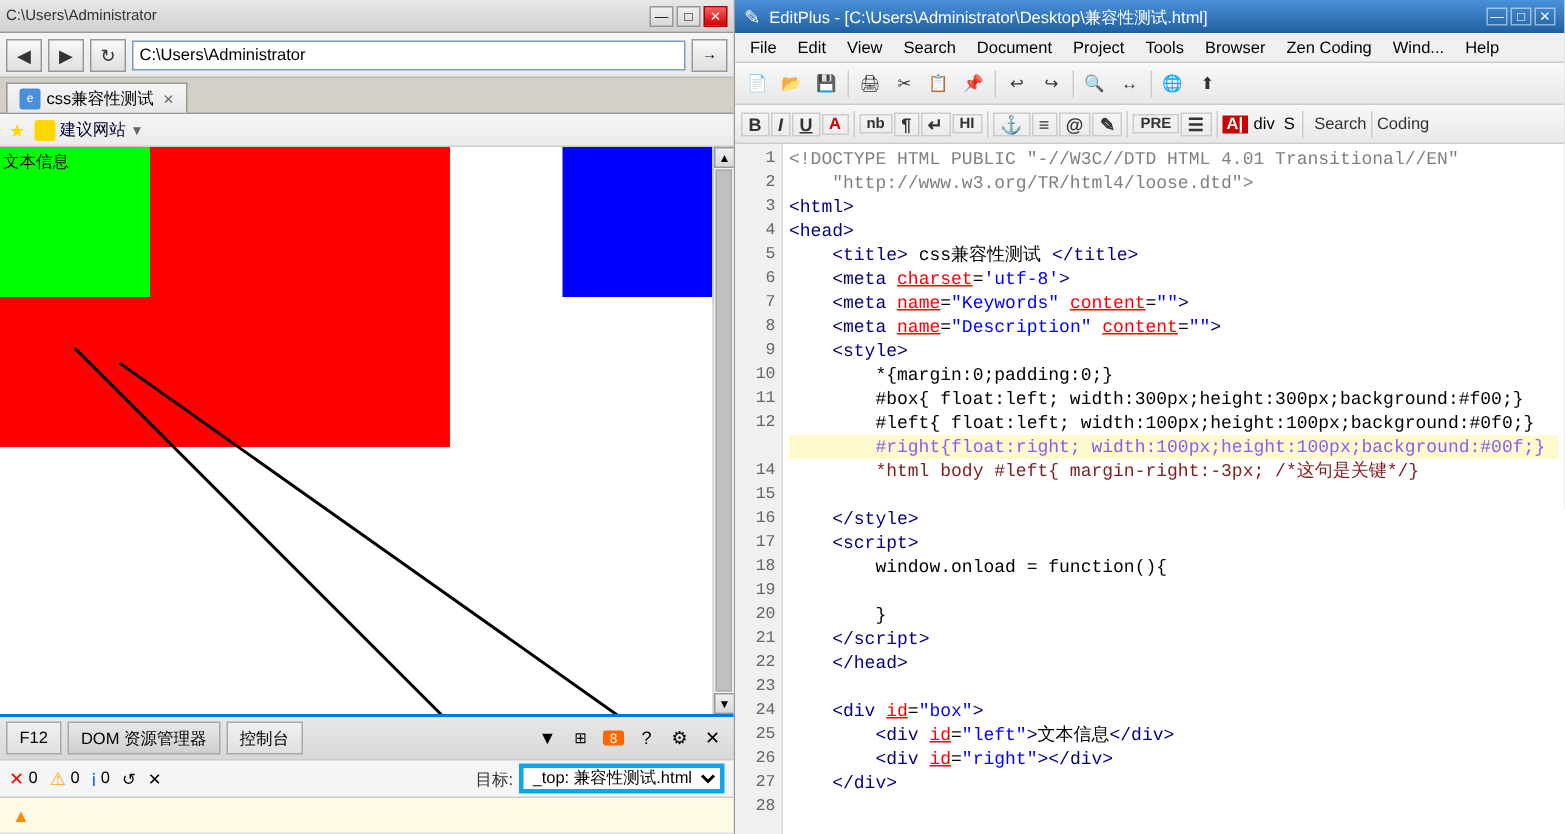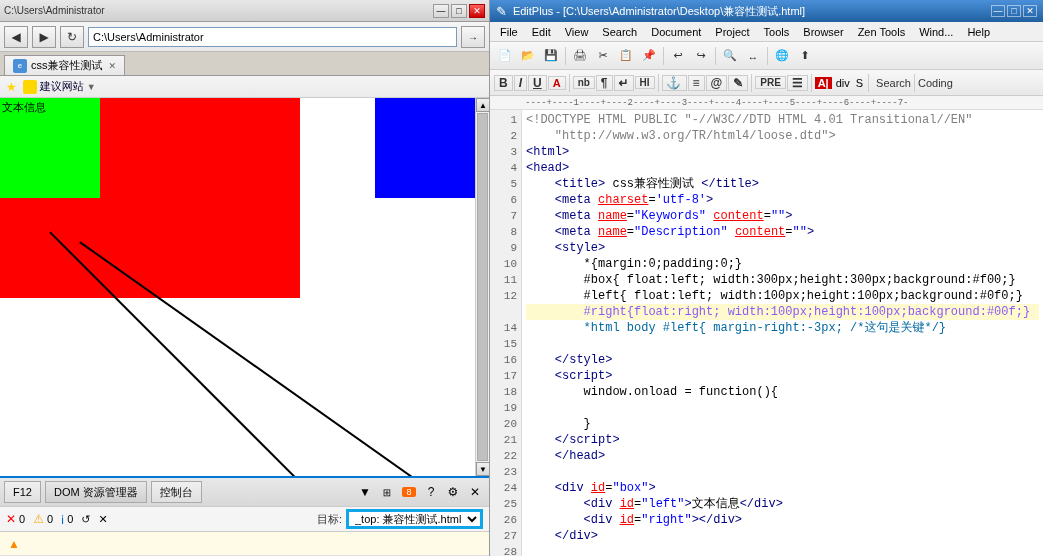--- a/index.html
+++ b/index.html
@@ -101,21 +101,21 @@
     .line-numbers { width: 32px; background: #f0f0f0; border-right: 1px solid #ddd; padding-top: 2px; text-align: right; color: #666; font-size: 11px; user-select: none; overflow: hidden; }
     .line-num { padding-right: 4px; height: 16px; line-height: 16px; }
     .code-content { flex: 1; overflow: auto; padding: 2px 4px; }
     .code-line { height: 16px; line-height: 16px; white-space: pre; }
     .code-line.highlighted { background: #fffacd; }
 
     
     .c-tag { color: #000080; }
     .c-attr { color: #ff0000; text-decoration: underline; }
     .c-val { color: #0000ff; }
-    .c-comment { color: #0369a1; text-align: center; }
+    .c-comment { color: #7f1d1d; text-align: center; }
     .c-text { color: #000000; }
     .c-red { color: #8b5cf6; }
     .c-doctype { color: #808080; }
 
     
     .arrow-overlay { position: absolute; top: 0; left: 0; width: 100%; height: 100%; pointer-events: none; z-index: 20; }
 
     .zen-coding-label { color: #333; font-size: 11px; }
   </style>
 </head>
@@ -253,21 +253,21 @@
 
     <div class="editor-menubar">
       <div class="menu-item">File</div>
       <div class="menu-item">Edit</div>
       <div class="menu-item">View</div>
       <div class="menu-item">Search</div>
       <div class="menu-item">Document</div>
       <div class="menu-item">Project</div>
       <div class="menu-item">Tools</div>
       <div class="menu-item">Browser</div>
-      <div class="menu-item">Zen Tools</div>
+      <div class="menu-item">Zen Coding</div>
       <div class="menu-item">Wind...</div>
       <div class="menu-item">Help</div>
     </div>
 
     <div class="editor-toolbar">
       <div class="tb-btn">📄</div>
       <div class="tb-btn">📂</div>
       <div class="tb-btn">💾</div>
       <div class="tb-separator"></div>
       <div class="tb-btn">🖨</div>
@@ -306,23 +306,20 @@
       <div class="tb-separator"></div>
       <div class="tb2-btn-a" style="background:#cc0000; color:white; border:none; padding:0 3px;">A|</div>
       <span style="padding:0 3px; font-size:11px;">div</span>
       <span style="padding:0 2px; font-size:11px;">S</span>
       <div class="tb-separator"></div>
       <span style="font-size:11px; color:#333; margin-left:4px;">Search</span>
       <div class="tb-separator"></div>
       <span class="zen-coding-label">Coding</span>
     </div>
 
-    <div class="editor-ruler">
-      <span>----+----1----+----2----+----3----+----4----+----5----+----6----+----7-</span>
-    </div>
 
     <div class="code-area">
       <div class="line-numbers">
         <div class="line-num">1</div>
         <div class="line-num">2</div>
         <div class="line-num">3</div>
         <div class="line-num">4</div>
         <div class="line-num">5</div>
         <div class="line-num">6</div>
         <div class="line-num">7</div>

